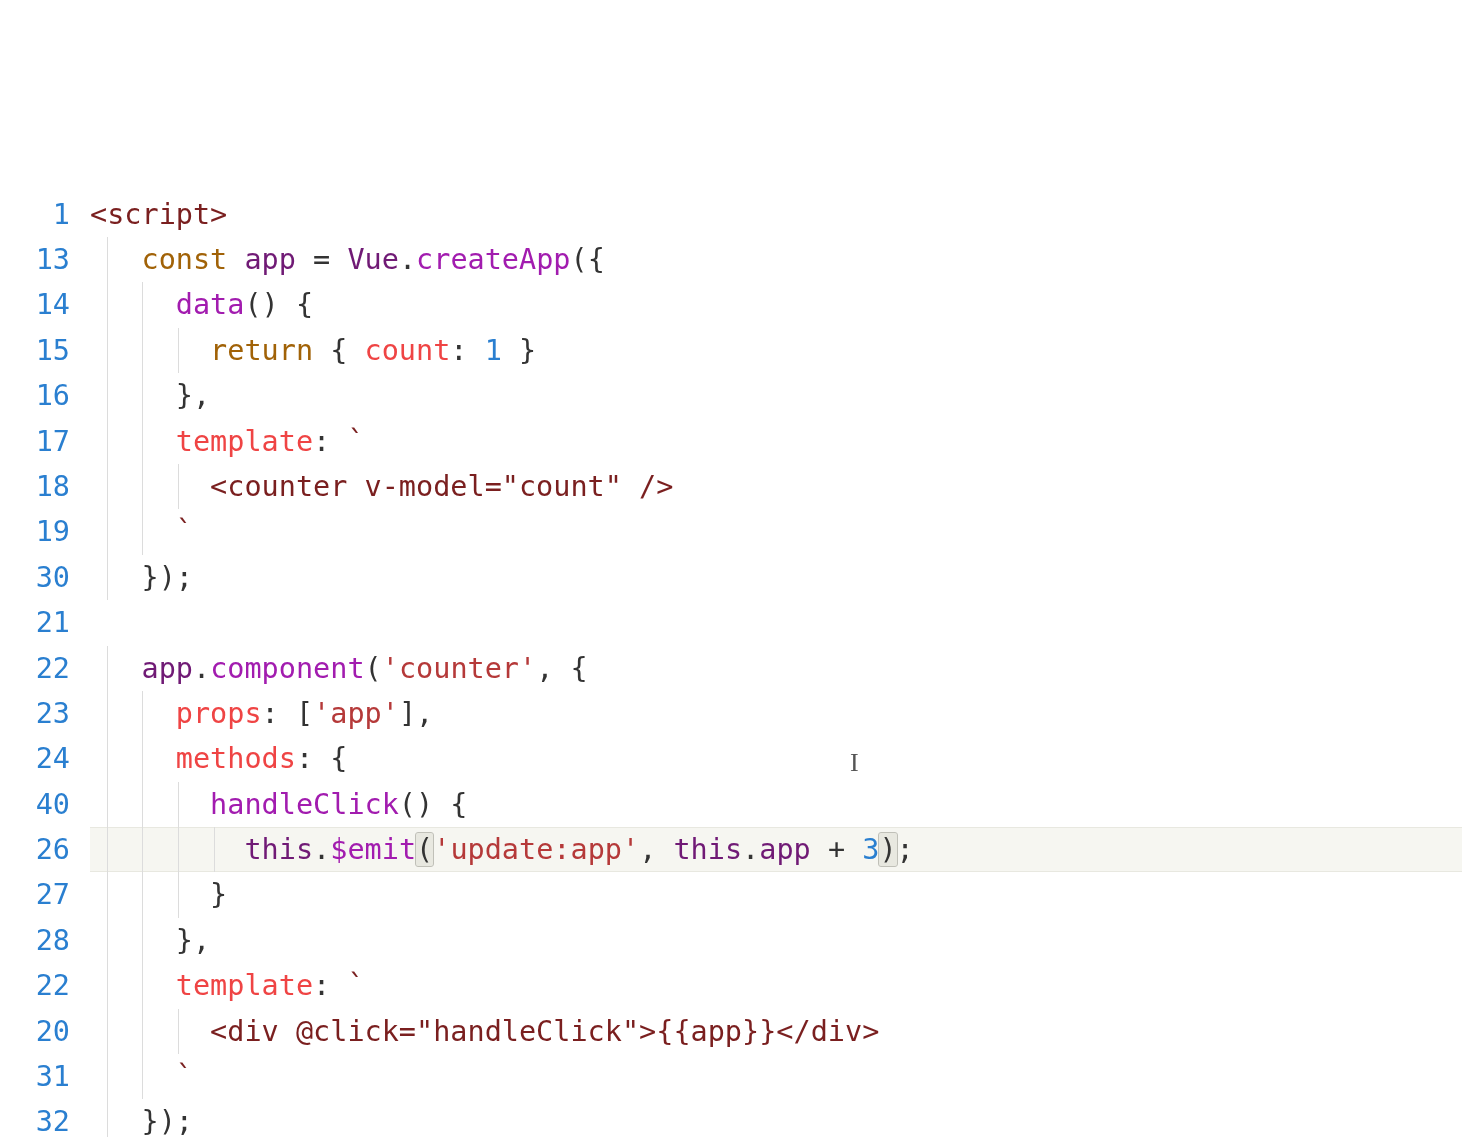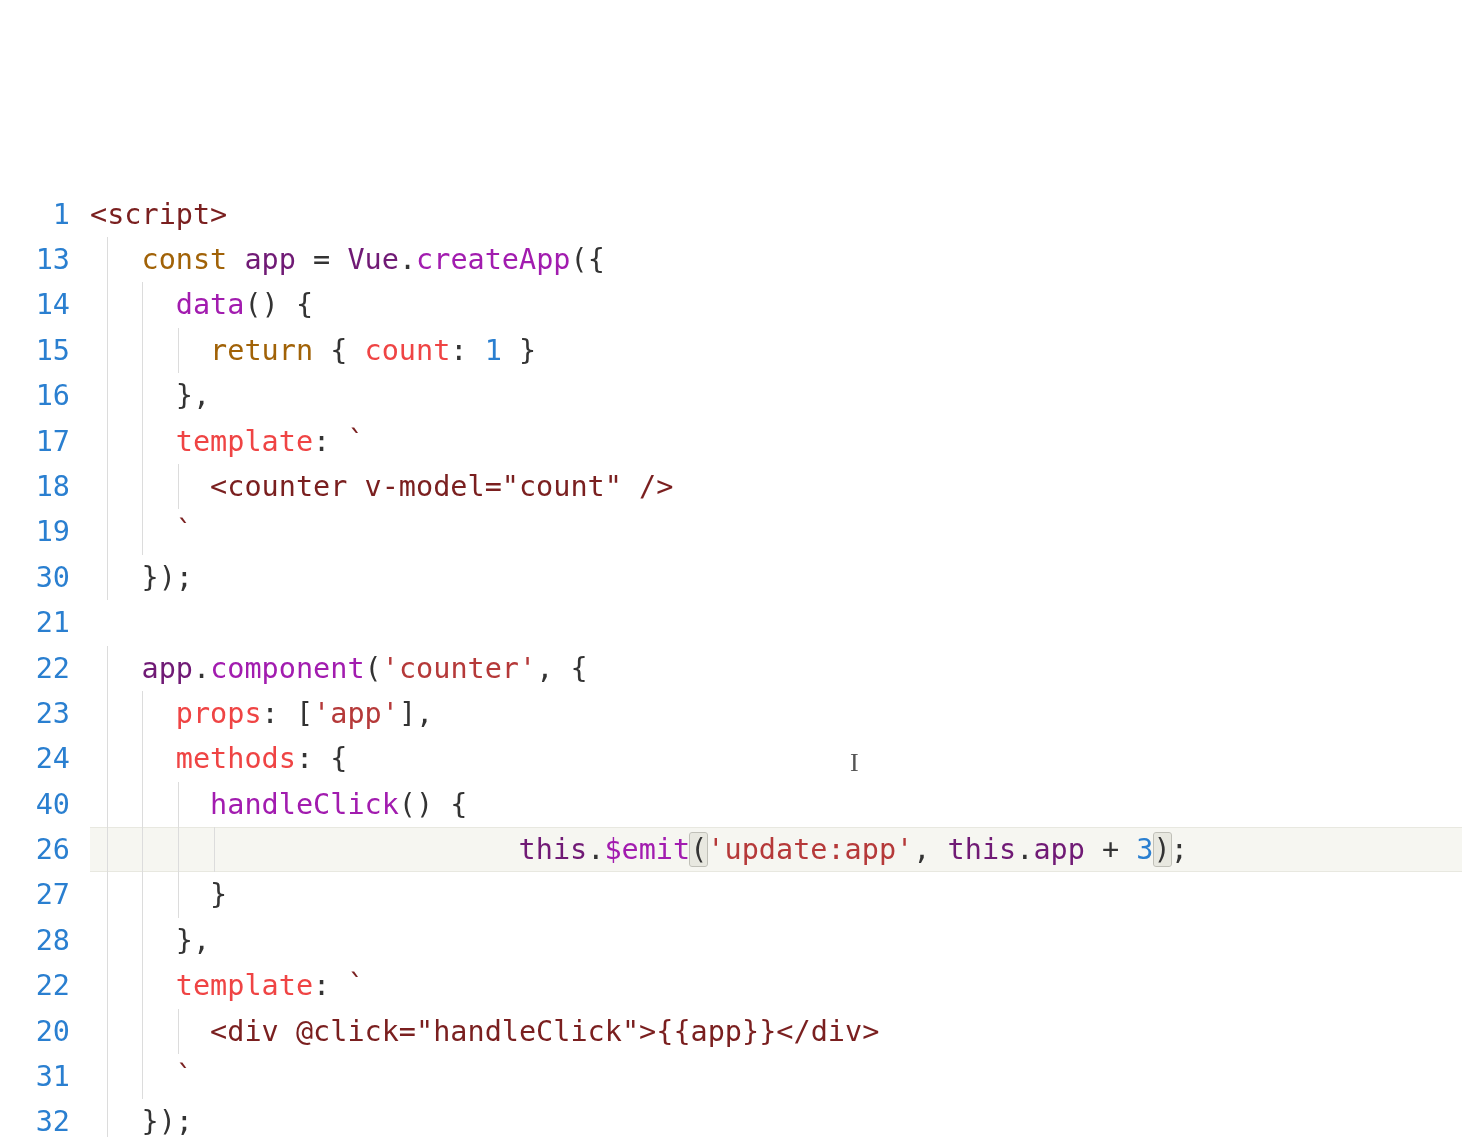--- a/index.html
+++ b/index.html
@@ -37,21 +37,20 @@
     position: relative;
     padding-top: 10px;
   }
   .line {
     height: 45.4px;
     position: relative;
   }
   .line.current {
     background: #f6f6f1;
     box-shadow: inset 0 1px 0 #e8e8e0, inset 0 -1px 0 #e8e8e0;
-    text-align: center;
   }
   .indent-guide {
     position: absolute;
     top: 0;
     bottom: 0;
     width: 1px;
     background: #dcdcdc;
   }
   .ig1 { left: 17px; }
   .ig2 { left: 52px; }

